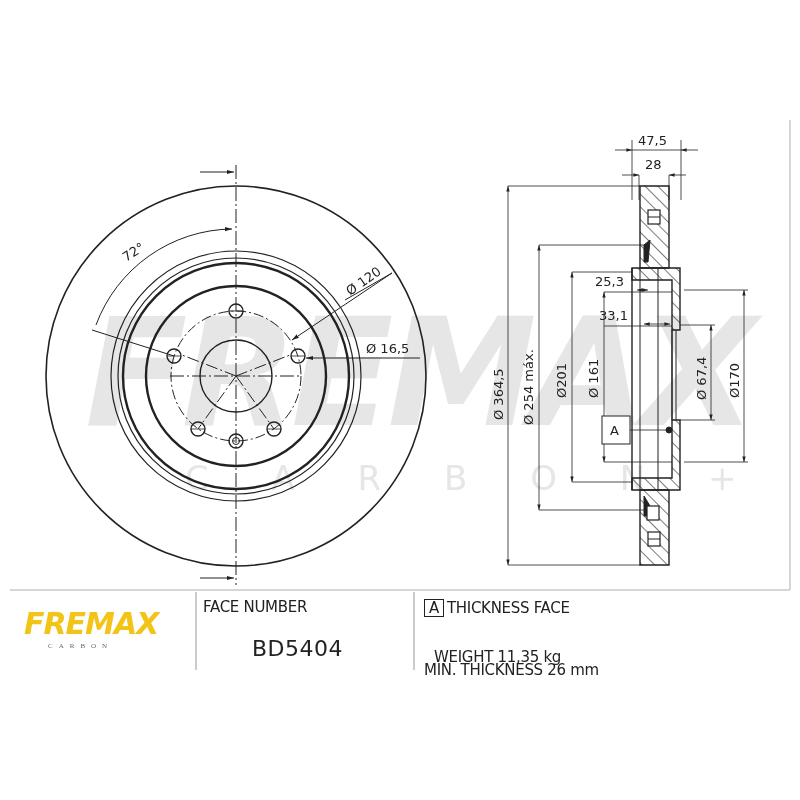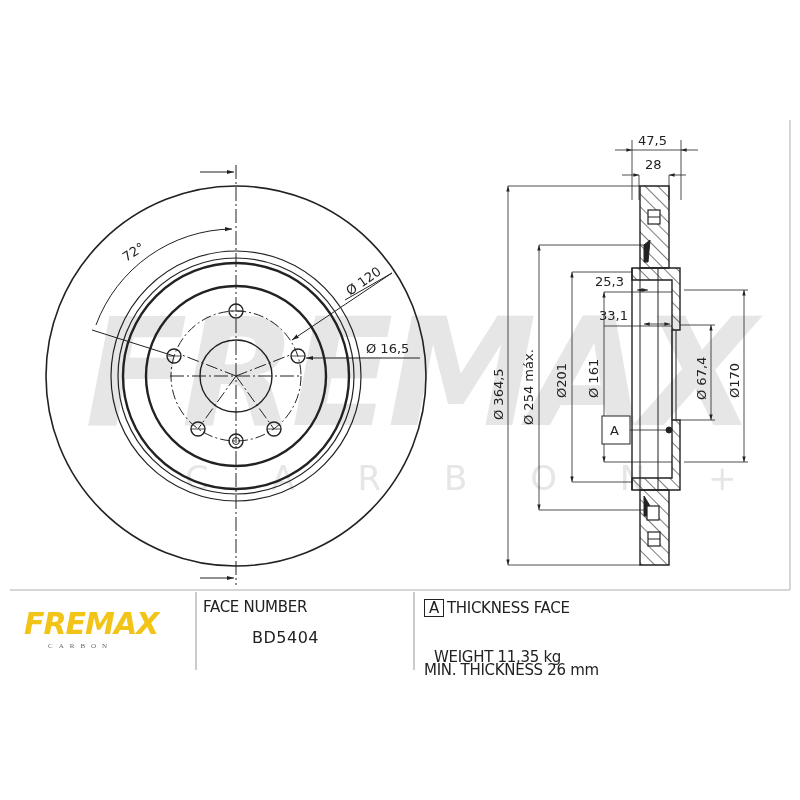--- a/index.html
+++ b/index.html
@@ -1,21 +1,21 @@
 <!DOCTYPE html>
 <html><head>
   <meta charset="utf-8">
   <style>
     html, body { margin: 0; padding: 0; background: #ffffff; }
     body { width: 800px; height: 800px; position: relative; overflow: hidden; font-family: "DejaVu Sans", sans-serif; color: #1a1a1a; }
     #drawing { position: absolute; left: 0; top: 0; width: 800px; height: 800px; }
     .dim { font-family: "DejaVu Sans", sans-serif; font-size: 13px; fill: #222; }
     .titleblock-text { position: absolute; font-family: "DejaVu Sans", sans-serif; color: #222; white-space: nowrap; }
     .tb-label { font-size: 15px; letter-spacing: -0.3px; }
-    .tb-part { font-size: 16px; letter-spacing: 0.5px; }
+    .tb-part { font-size: 22px; letter-spacing: 0.5px; margin-top: 8px; }
     .tb-note { font-size: 15px; letter-spacing: -0.3px; line-height: 25px; }
     .boxA { display: inline-block; border: 1px solid #222; padding: 0 4px; margin-right: 3px; line-height: 16px; }
     .logo-main { position: absolute; left: 24px; top: 606px; font-family: "DejaVu Sans", sans-serif; font-weight: bold; font-style: italic; font-size: 30px; color: #f2c418; letter-spacing: -1px; }
     .logo-sub { position: absolute; left: 48px; top: 642px; font-family: Liberation Serif, serif; font-size: 7px; color: #666; letter-spacing: 6px; text-align: right; }
   </style>
 </head>
 <body>
 
 <svg id="drawing" viewBox="0 0 800 800" xmlns="http://www.w3.org/2000/svg">
   <defs>

